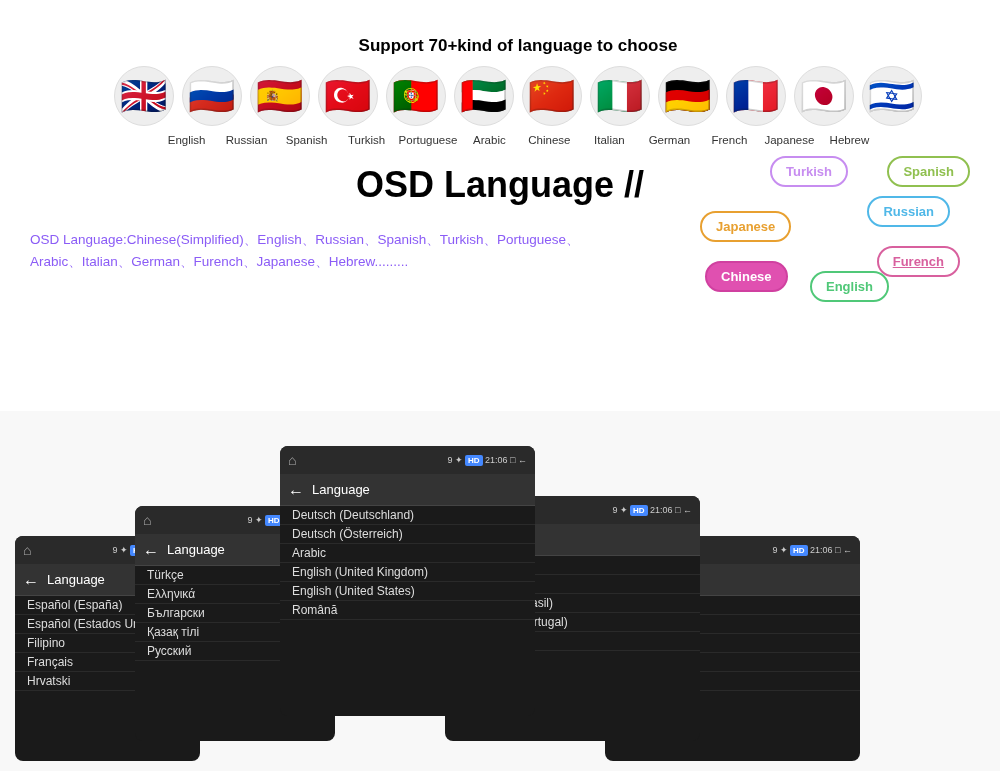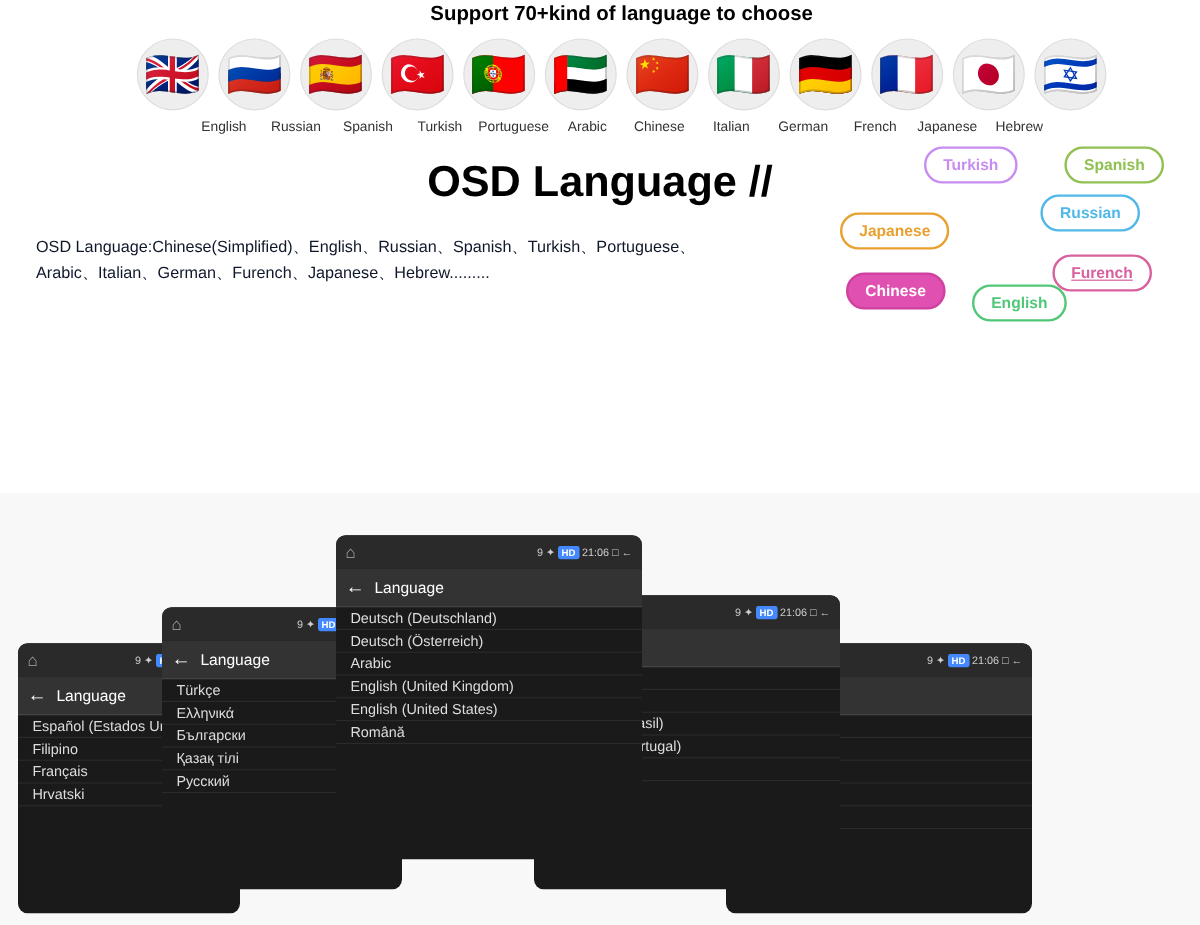--- a/index.html
+++ b/index.html
@@ -8,21 +8,21 @@
       height: 771px;
       background: #fff;
       font-family: Arial, sans-serif;
       overflow: hidden;
       position: relative;
     }
 
     
     .header-section {
       text-align: center;
-      padding-top: 2px;
+      padding-top: 36px;
       margin-left: 36px;
     }
     .support-title {
       font-size: 17px;
       font-weight: bold;
       margin-bottom: 10px;
     }
     .flags-row {
       display: flex;
       justify-content: center;
@@ -56,21 +56,21 @@
     }
     .osd-title {
       font-size: 36px;
       font-weight: bold;
       color: #000;
       margin-bottom: 10px;
       text-align: center;
     }
     .osd-desc {
       font-size: 13.5px;
-      color: #0f172a;
+      color: #8b5cf6;
       line-height: 1.6;
       max-width: 560px;
       margin-top: 23px;
     }
 
     
     .clouds-container {
       position: absolute;
       right: 30px;
       top: 10px;
@@ -262,20 +262,21 @@
       <span class="device-header-icon">⌂</span>
       <div class="status-bar-icons">
         <span>9 ✦ <span class="hd-badge">HD</span> 21:06 □ ←</span>
       </div>
     </div>
     <div class="device-top-bar">
       <span class="back-arrow">←</span>
       <span class="bar-title">Language</span>
     </div>
     <div id="card1-list">
+        <div class="device-list-item">Español (España)</div>
         <div class="device-list-item">Español (Estados Unidos)</div>
         <div class="device-list-item">Filipino</div>
         <div class="device-list-item">Français</div>
         <div class="device-list-item">Hrvatski</div>
       </div>
   </div>
 
   <div class="device-card card2">
     <div class="device-header">
       <span class="device-header-icon">⌂</span>

